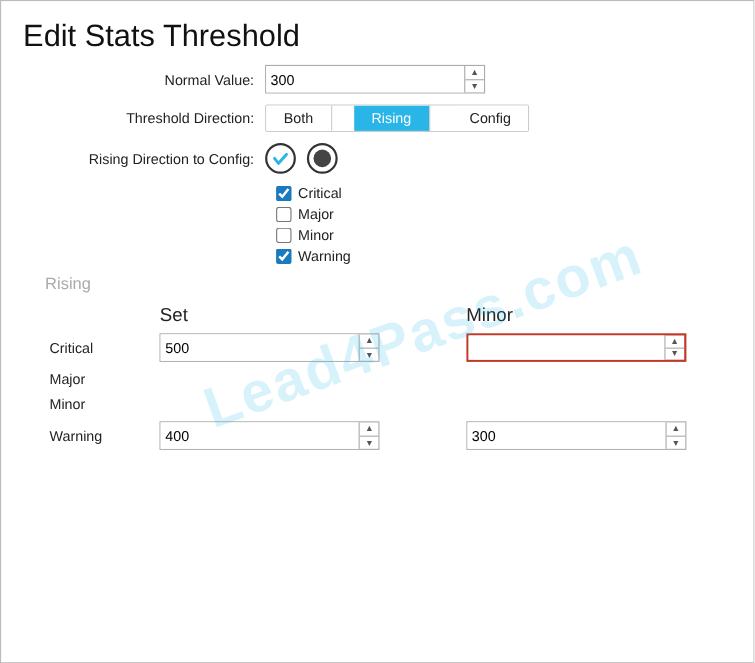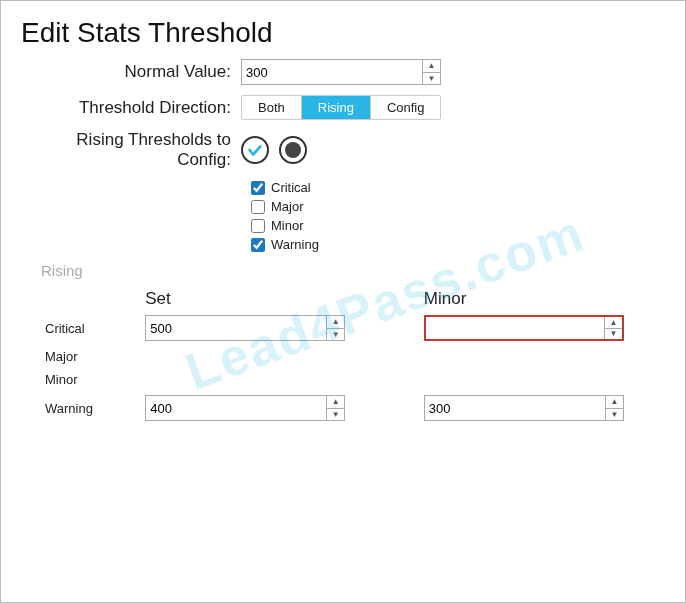--- a/index.html
+++ b/index.html
@@ -32,21 +32,21 @@
     }
     .form-row {
       display: flex;
       align-items: center;
       margin-bottom: 10px;
     }
     .form-label {
       text-align: right;
       width: 220px;
       padding-right: 10px;
-      font-size: 17px;
+      font-size: 13px;
       color: #222;
       flex-shrink: 0;
     }
     .spinner-input {
       display: flex;
       align-items: center;
       border: 1px solid #aaa;
       width: 200px;
       height: 26px;
     }
@@ -78,20 +78,21 @@
       user-select: none;
     }
     .spinner-btn span:last-child {
       border-bottom: none;
     }
     .direction-group {
       display: flex;
       border: 1px solid #ccc;
       overflow: hidden;
       border-radius: 2px;
+      gap: 20px;
     }
     .direction-btn {
       padding: 4px 16px;
       font-size: 13px;
       cursor: pointer;
       background: #fff;
       border: none;
       outline: none;
       border-right: 1px solid #ccc;
       color: #222;
@@ -216,21 +217,21 @@
   <div class="form-row">
     <div class="form-label">Threshold Direction:</div>
     <div class="direction-group">
       <button class="direction-btn">Both</button>
       <button class="direction-btn active">Rising</button>
       <button class="direction-btn">Config</button>
     </div>
   </div>
 
   <div class="form-row">
-    <div class="form-label">Rising Thresholds to Config:</div>
+    <div class="form-label">Rising Direction to Config:</div>
     <div class="checkbox-icon-row">
       <div class="check-circle">
         <svg viewBox="0 0 20 20" fill="none" xmlns="http://www.w3.org/2000/svg">
           <polyline points="4,10 8,15 16,6" stroke="#29b5e8" stroke-width="3" stroke-linecap="round" stroke-linejoin="round" fill="none"></polyline>
         </svg>
       </div>
       <div class="circle-icon">
         <div class="circle-inner"></div>
       </div>
     </div>

